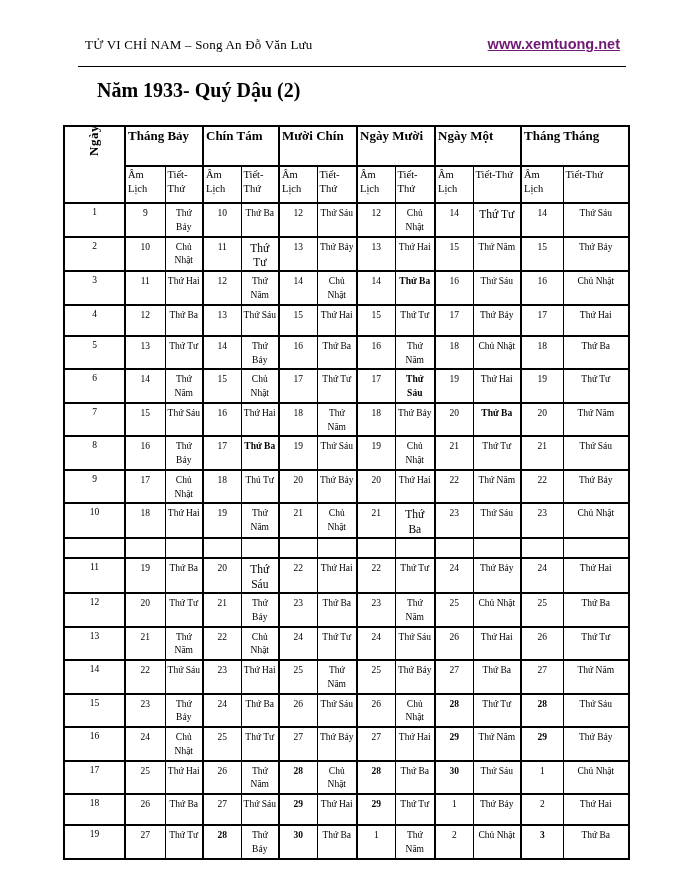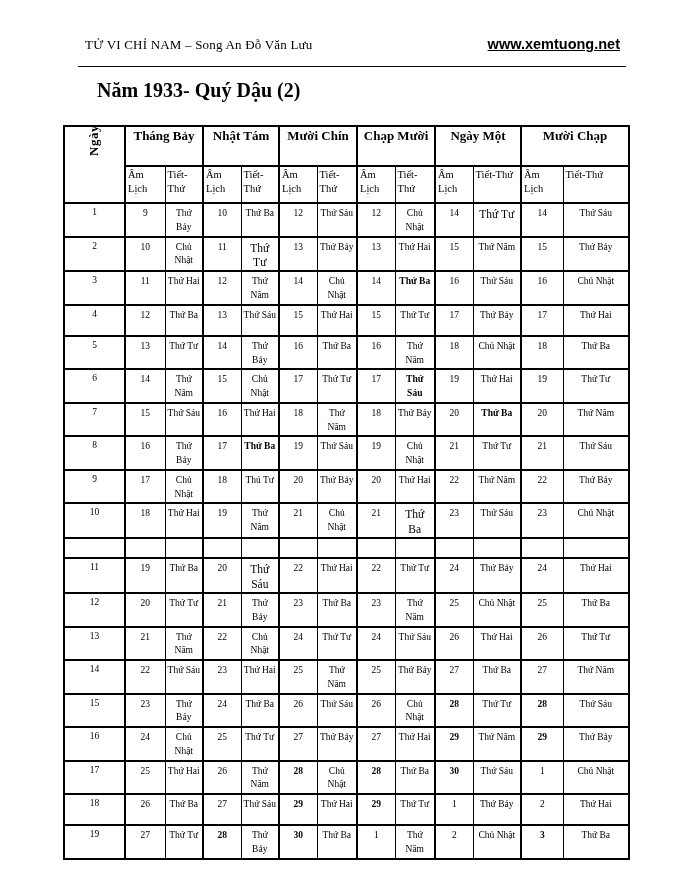--- a/index.html
+++ b/index.html
@@ -4,34 +4,34 @@
 <style>
   html,body{margin:0;padding:0;}
   body{
     width:689px;height:891px;background:#ffffff;position:relative;
     font-family:"Liberation Serif", serif;color:#000;overflow:hidden;
   }
   .hdr-row{position:absolute;top:36px;left:85px;width:535px;display:flex;
     justify-content:space-between;align-items:baseline;}
   .hdr-left{font-size:13px;letter-spacing:.2px;}
   .hdr-link{font-family:"Liberation Sans",sans-serif;font-weight:bold;font-size:14.5px;
-    color:#000000;text-decoration:underline;margin-left:20px;}
+    color:#701a75;text-decoration:underline;margin-left:20px;}
   .rule{position:absolute;top:66px;left:78px;width:548px;height:0;border-top:1.6px solid #000;}
   .page-title{position:absolute;top:79px;left:97px;font-size:20px;font-weight:bold;}
   .cal-wrap{position:absolute;top:125px;left:63px;}
   table.cal{border-collapse:collapse;table-layout:fixed;width:565px;border:2.4px solid #000;}
   .cal th,.cal td{border:1px solid #000;border-top:2px solid #000;border-bottom:2px solid #000;
     padding:1px 2px;vertical-align:top;overflow:hidden;}
   .cal .grp{border-left:2px solid #000;}
   .cal tr.mrow{height:40px;}
   .cal tr.srow{height:37px;}
   .cal tbody tr{height:31px;}
   .cal tbody tr.spacer{height:20px;}
   th.corner{border-bottom:2px solid #000;}
-  .mh{font-size:13px;font-weight:bold;text-align:center;padding:3px 9px 2px 5px;line-height:1.25;}
+  .mh{font-size:13px;font-weight:bold;text-align:left;padding:3px 9px 2px 5px;line-height:1.25;}
   .sh{font-size:10.5px;font-weight:normal;text-align:left;padding:2px 3px 2px 4px;line-height:1.35;}
   td.day{font-size:9.5px;text-align:center;padding-top:3px;}
   td.num{font-size:9.5px;text-align:center;padding-top:3px;line-height:1.3;}
   td.tiet{font-size:9.5px;text-align:center;padding-top:3px;line-height:1.45;}
   td.b{font-weight:bold;}
   td.lg{font-size:11.5px;line-height:1.25;}
   .rot{display:inline-block;transform:rotate(-90deg) translateX(-26px);transform-origin:left top;
     font-size:13px;font-weight:bold;letter-spacing:.5px;white-space:nowrap;margin-left:14px;}
 </style>
 </head>
@@ -60,25 +60,25 @@
         <col style="width:48px">
       <col style="width:42px">
         <col style="width:66px">
     </colgroup>
     <thead>
       <tr class="mrow">
         <th class="corner" rowspan="2">
           <span class="rot">Ngày</span>
         </th>
       <th class="mh grp" colspan="2">Tháng Bảy</th>
-          <th class="mh grp" colspan="2">Nhật Tám</th>
+          <th class="mh grp" colspan="2">Chín Tám</th>
           <th class="mh grp" colspan="2">Mười Chín</th>
-          <th class="mh grp" colspan="2">Chạp Mười</th>
+          <th class="mh grp" colspan="2">Ngày Mười</th>
           <th class="mh grp" colspan="2">Ngày Một</th>
-          <th class="mh grp" colspan="2">Mười Chạp</th>
+          <th class="mh grp" colspan="2">Tháng Tháng</th>
         </tr>
       <tr class="srow" id="sub-row">
           <th class="sh grp">Âm Lịch</th>
           <th class="sh">Tiết-Thứ</th>
           <th class="sh grp">Âm Lịch</th>
           <th class="sh">Tiết-Thứ</th>
           <th class="sh grp">Âm Lịch</th>
           <th class="sh">Tiết-Thứ</th>
           <th class="sh grp">Âm Lịch</th>
           <th class="sh">Tiết-Thứ</th>

